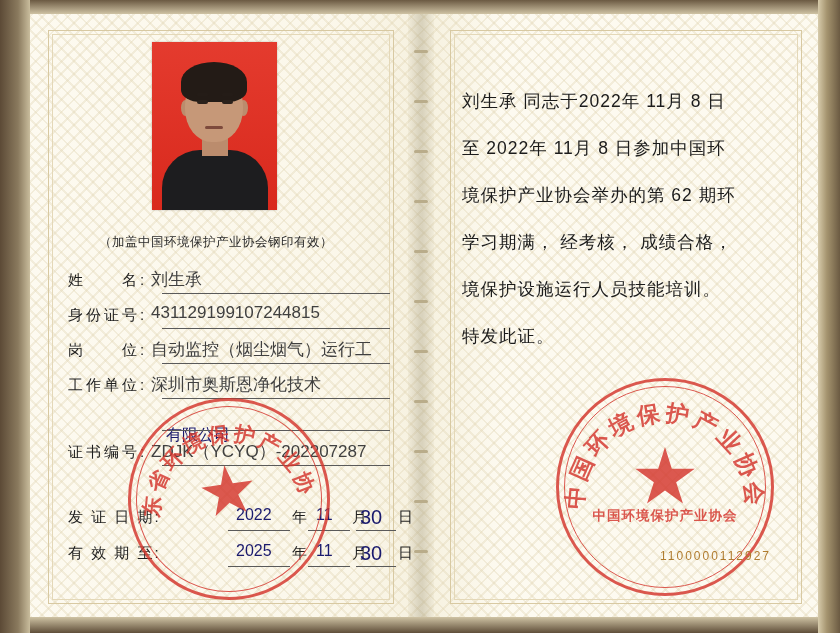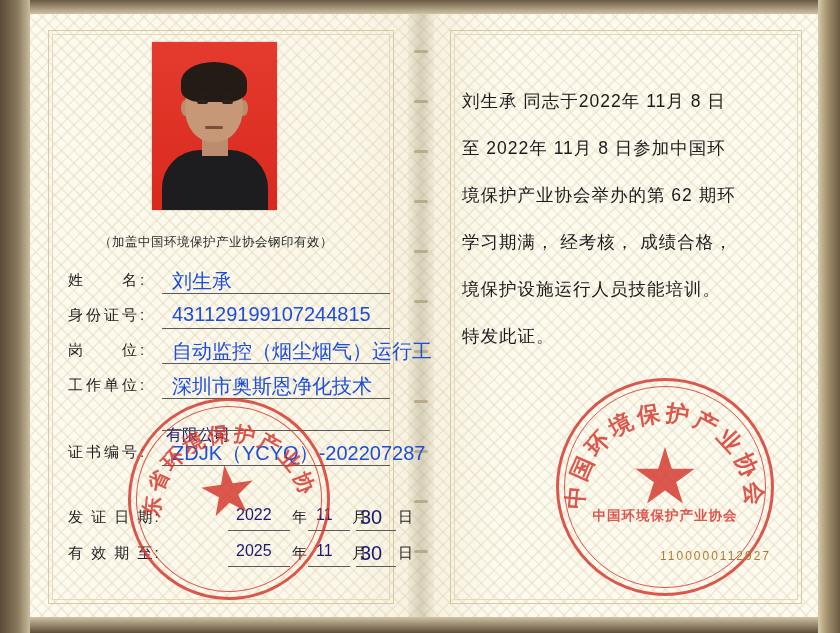--- a/index.html
+++ b/index.html
@@ -169,23 +169,23 @@
   .field .flabel {
     position: absolute;
     left: 0; top: 3px;
     font-size: 15px;
     color: #1d1d1d;
     letter-spacing: 3px;
     white-space: nowrap;
   }
   .field .fvalue {
     position: absolute;
-    left: 104px; top: 0px;
-    font-size: 20px;
-    color: #1d4ed8;
+    left: 83px; top: 0px;
+    font-size: 17px;
+    color: #404040;
     white-space: nowrap;
   }
   .field .fline {
     position: absolute;
     left: 94px; bottom: 0;
     width: 228px;
     border-bottom: 1px solid #5a5a5a;
   }
 
   .cont-line {

